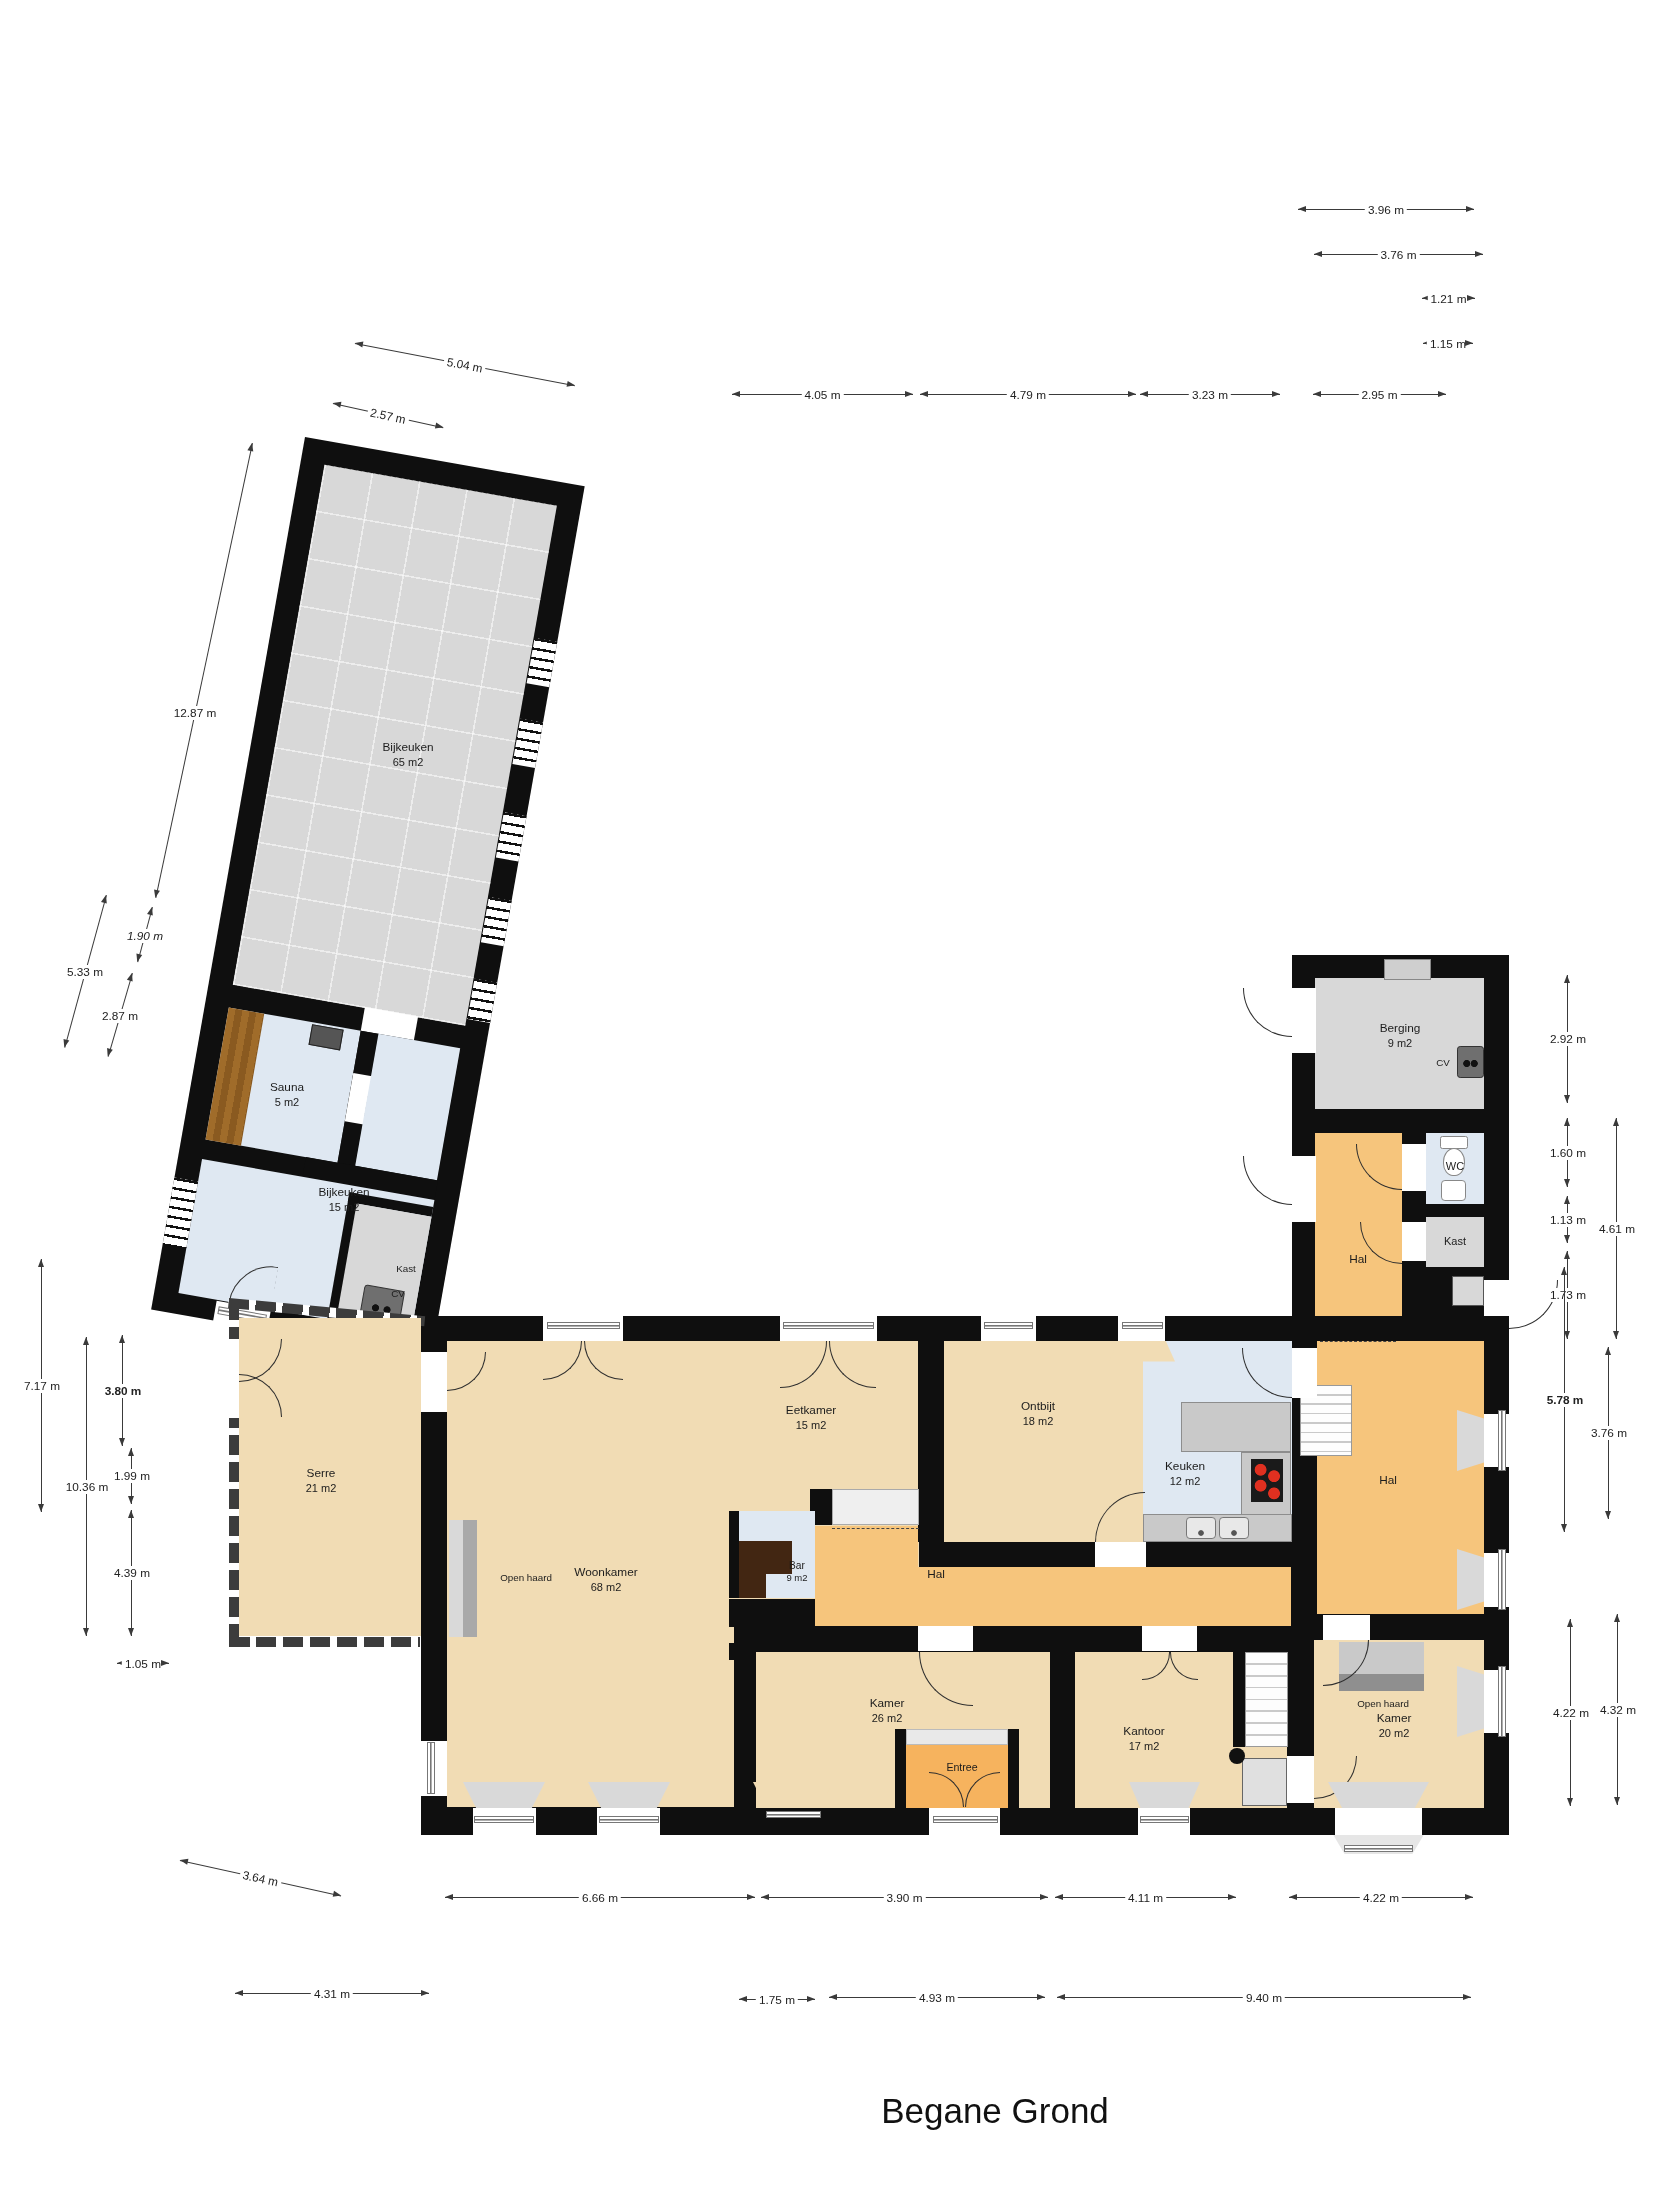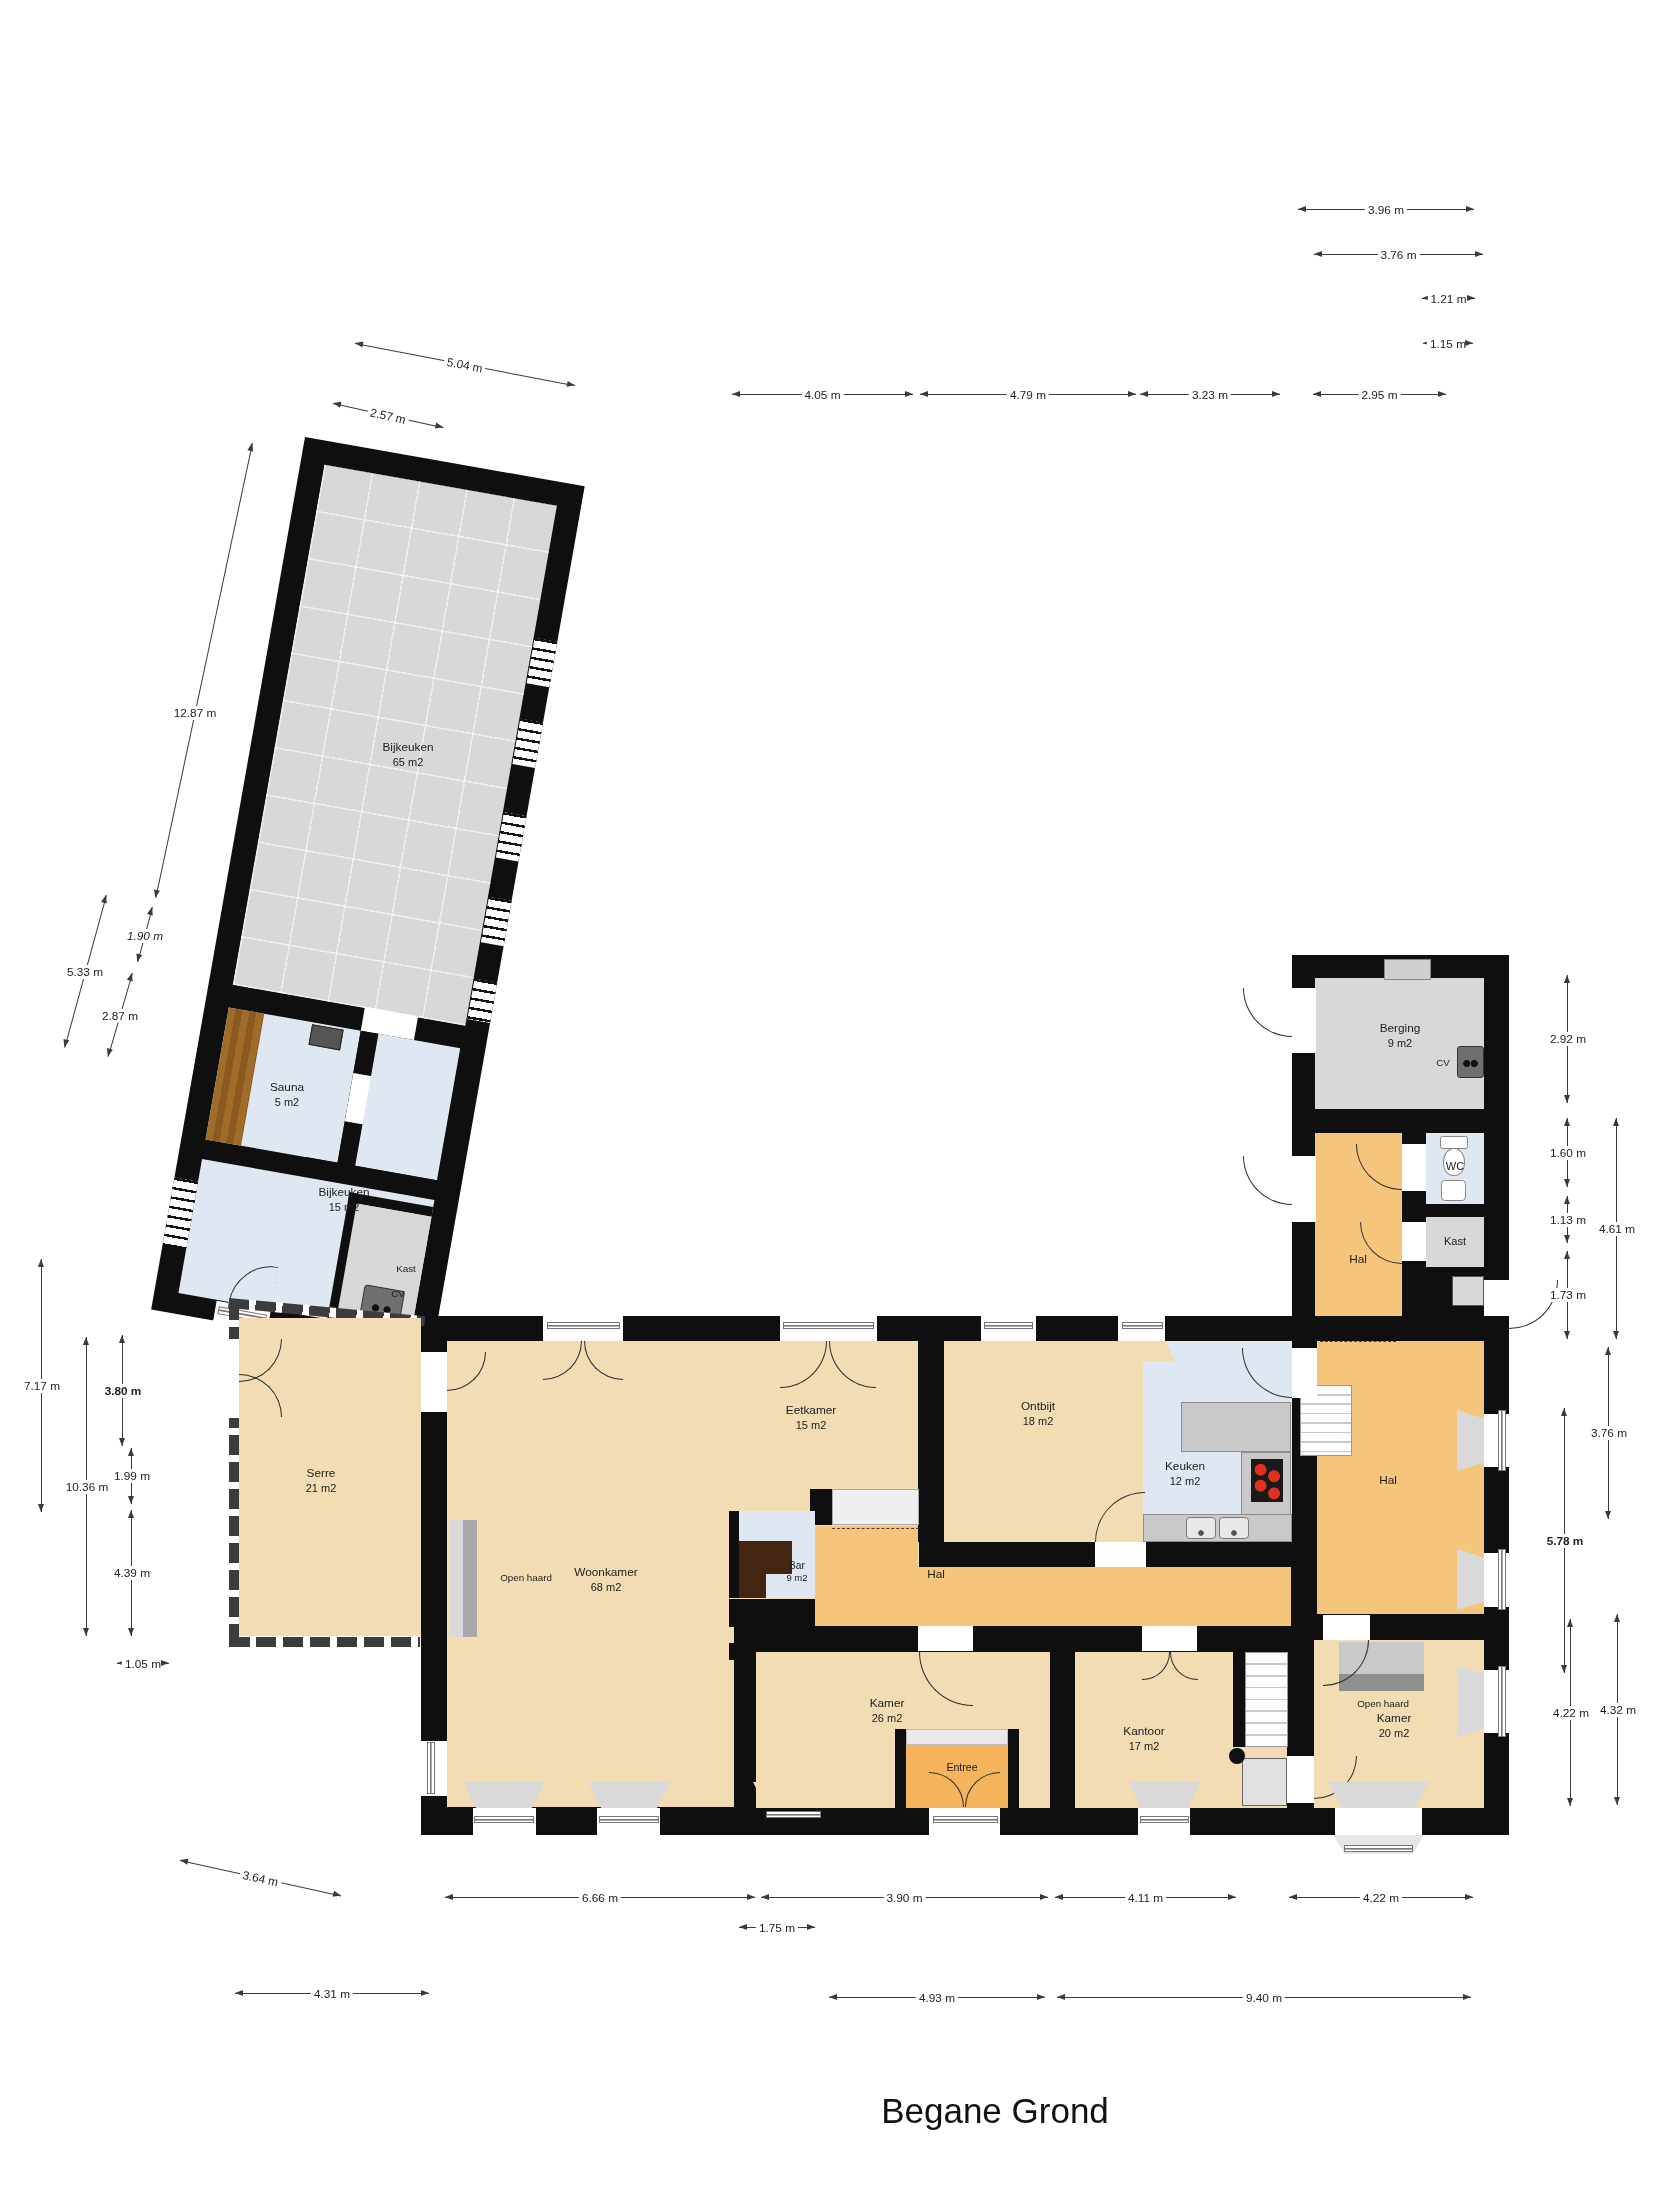--- a/index.html
+++ b/index.html
@@ -388,21 +388,21 @@
     </div>
   <div class="dim h" style="left:761px;top:1897px;width:287px;">
       <span class="lbl">3.90 m</span>
     </div>
   <div class="dim h" style="left:1055px;top:1897px;width:181px;">
       <span class="lbl">4.11 m</span>
     </div>
   <div class="dim h" style="left:1289px;top:1897px;width:184px;">
       <span class="lbl">4.22 m</span>
     </div>
-  <div class="dim h" style="left:739px;top:1927px;width:76px;text-align:center;">
+  <div class="dim h" style="left:739px;top:1999px;width:76px;text-align:center;">
       <span class="lbl">1.75 m</span>
     </div>
   <div class="dim h" style="left:829px;top:1997px;width:216px;">
       <span class="lbl">4.93 m</span>
     </div>
   <div class="dim h" style="left:1057px;top:1997px;width:414px;">
       <span class="lbl">9.40 m</span>
     </div>
   <div class="dim v" style="left:1567px;top:975px;height:128px;">
       <span class="lbl">2.92 m</span>
@@ -412,21 +412,21 @@
     </div>
   <div class="dim v" style="left:1567px;top:1196px;height:47px;">
       <span class="lbl">1.13 m</span>
     </div>
   <div class="dim v" style="left:1567px;top:1251px;height:88px;">
       <span class="lbl">1.73 m</span>
     </div>
   <div class="dim v" style="left:1616px;top:1118px;height:221px;">
       <span class="lbl">4.61 m</span>
     </div>
-  <div class="dim v" style="left:1564px;top:1408px;height:265px;font-weight:bold;">
+  <div class="dim v" style="left:1564px;top:1267px;height:265px;font-weight:bold;">
       <span class="lbl">5.78 m</span>
     </div>
   <div class="dim v" style="left:1608px;top:1347px;height:172px;">
       <span class="lbl">3.76 m</span>
     </div>
   <div class="dim v" style="left:1570px;top:1619px;height:187px;">
       <span class="lbl">4.22 m</span>
     </div>
   <div class="dim v" style="left:1617px;top:1614px;height:191px;">
       <span class="lbl">4.32 m</span>

